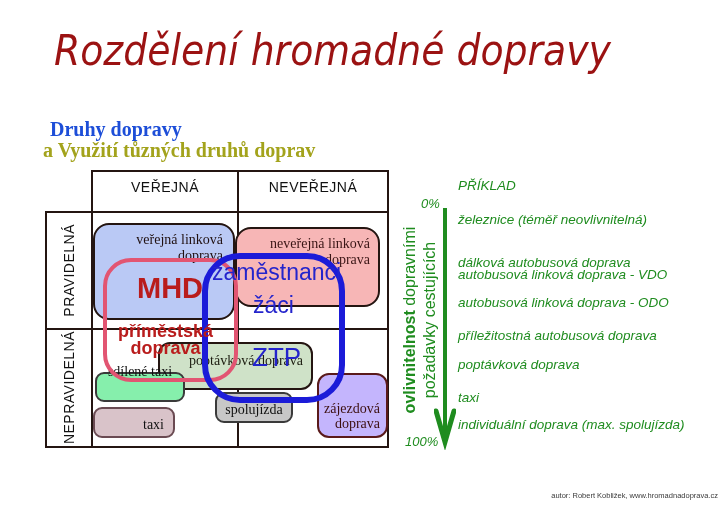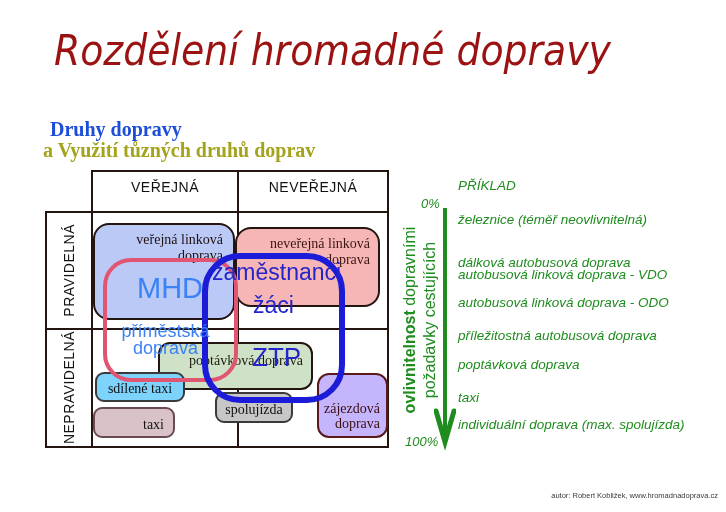--- a/index.html
+++ b/index.html
@@ -38,42 +38,42 @@
   .box{
     position:absolute;box-sizing:border-box;
     font-family:"Liberation Serif",serif;font-size:14px;line-height:1.12;
   }
   .b-blue{background:#bac9f5;border:2.5px solid #241511;border-radius:16px;
           color:#201010;text-align:right;padding:7px 10px 0 0;z-index:1;}
   .b-pink{background:#f7b6b6;border:2.5px solid #241511;border-radius:16px;
           color:#3a1515;text-align:right;padding:7px 8px 0 0;z-index:1;}
   .b-green{background:#cfe2c8;border:2px solid #241511;border-radius:12px;
           color:#1c1c10;text-align:right;padding:9px 8px 0 0;z-index:2;}
-  .b-gray1{background:#7dd3fc;border:2px solid #3a3a3a;border-radius:9px;
+  .b-gray1{background:#86efac;border:2px solid #3a3a3a;border-radius:9px;
           color:#111;text-align:center;display:flex;align-items:flex-end;
-          justify-content:center;padding-bottom:3px;z-index:2;}
+          justify-content:center;padding-bottom:20px;z-index:2;}
   .b-taxi{background:#d9c3c9;border:2px solid #6a4a52;border-radius:9px;
           color:#111;text-align:right;display:flex;align-items:flex-end;
           justify-content:flex-end;padding:0 9px 3px 0;z-index:2;}
   .b-gray2{background:#c7c7c7;border:2px solid #3a3a3a;border-radius:9px;
           color:#111;text-align:center;display:flex;align-items:flex-end;
           justify-content:center;padding-bottom:3px;z-index:2;}
   .b-red{background:#c4b5fd;border:2.5px solid #5a1a1a;border-radius:12px;
           color:#3c0f0f;text-align:right;display:flex;align-items:flex-end;
           justify-content:flex-end;padding:0 6px 4px 0;z-index:2;}
   .outline-red{
     position:absolute;box-sizing:border-box;border:4px solid #e25572;
     border-radius:28px;z-index:3;background:transparent;
   }
   .outline-blue{
     position:absolute;box-sizing:border-box;border:6px solid #1b1bd8;
     border-radius:38px;z-index:4;background:transparent;
   }
   .ov{position:absolute;z-index:5;line-height:1.0;}
-  .ov-red{color:#3b82f6;}
+  .ov-red{color:#b91c1c;font-weight:bold;}
   .ov-blue{color:#2424cc;}
   
   .green-it{font-style:italic;color:#1f8c1f;}
   .scale-item{position:absolute;left:458px;font-size:13.5px;white-space:nowrap;}
   .vlabel{
     left:306px;top:299px;width:230px;height:42px;
     transform:rotate(-90deg);text-align:center;
     font-size:16px;color:#1f8c1f;line-height:1.25;white-space:nowrap;
   }
   .vlabel b{font-weight:bold;}

